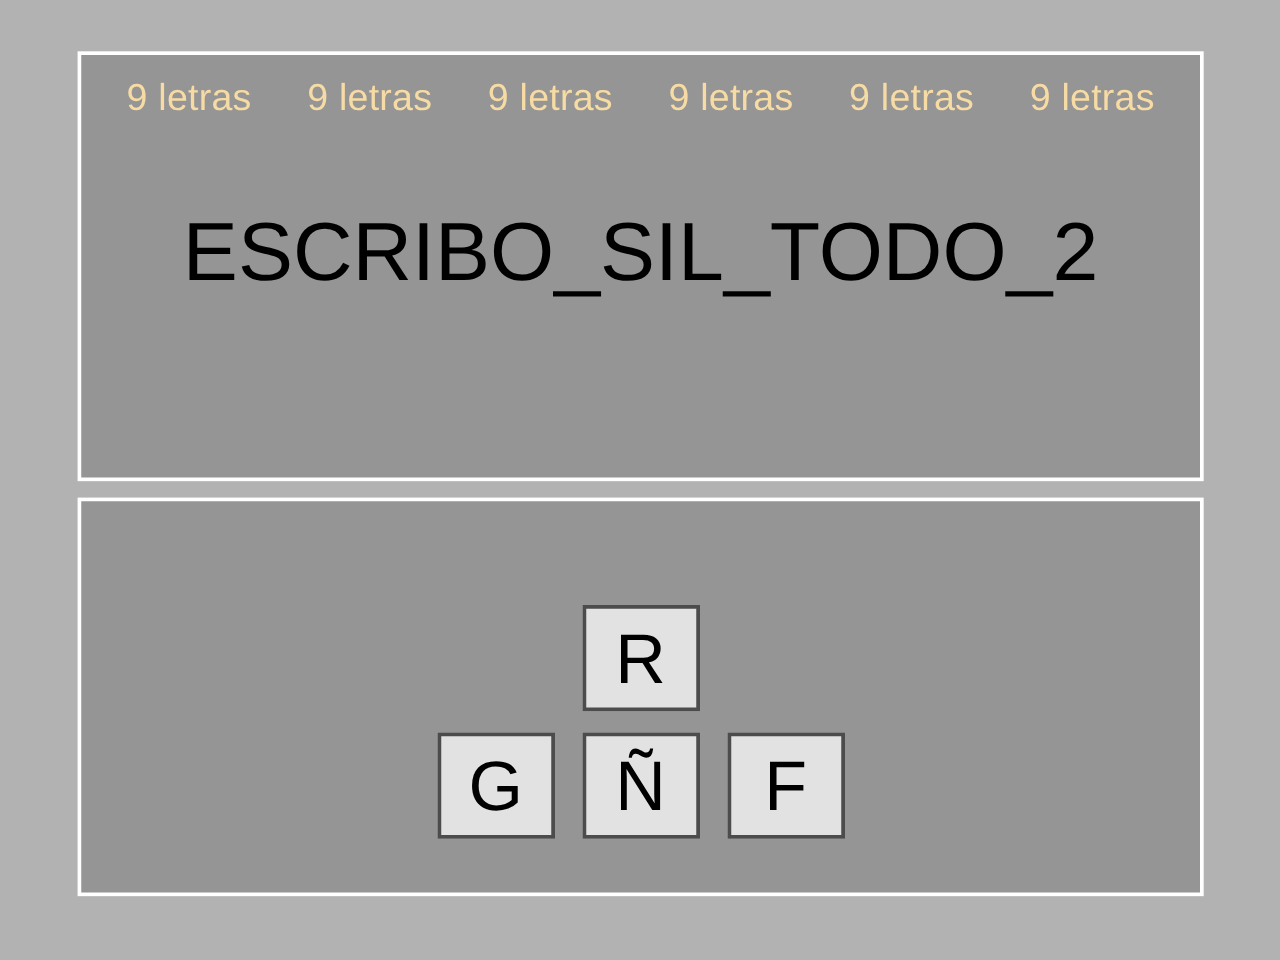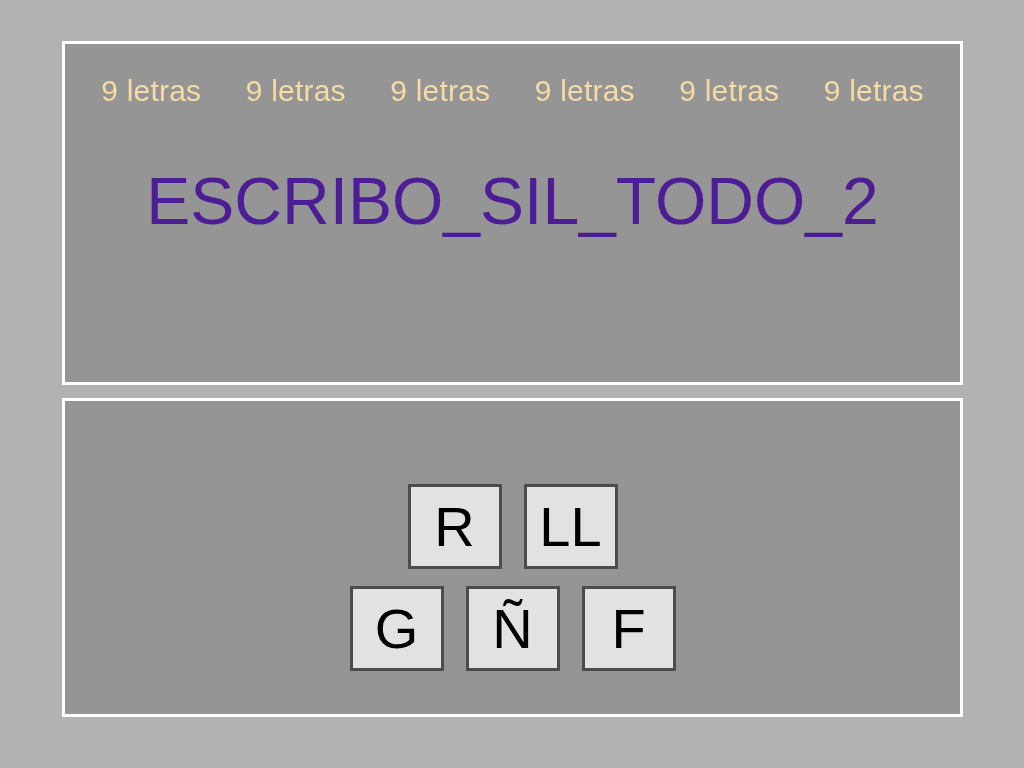--- a/index.html
+++ b/index.html
@@ -42,21 +42,21 @@
     left: 62px;
     top: 398px;
     width: 901px;
     height: 319px;
   }
 
   
   .letras-row {
     position: absolute;
     left: 0;
-    top: 32px;
+    top: 20px;
     width: 100%;
     display: flex;
     justify-content: space-around;
     align-items: center;
     box-sizing: border-box;
     padding: 0 14px;
   }
 
   .letras-label {
     color: #f6dba4;
@@ -69,21 +69,21 @@
   
   .main-title {
     position: absolute;
     left: 0;
     top: 0;
     width: 100%;
     height: 100%;
     display: flex;
     align-items: center;
     justify-content: center;
-    color: #4c1d95;
+    color: #000000;
     font-size: 66px;
     line-height: 1;
     white-space: nowrap;
     letter-spacing: 0px;
     padding-bottom: 24px;
     box-sizing: border-box;
   }
 
   
   .tiles-wrap {
@@ -150,21 +150,20 @@
     <div class="main-title">ESCRIBO_SIL_TODO_2</div>
 
   </div>
 
   <div class="panel" id="letters-panel">
 
     <div class="tiles-wrap">
 
       <div class="tile-row row-1">
         <div class="tile">R</div>
-        <div class="tile">LL</div>
       </div>
 
       <div class="tile-row row-2">
         <div class="tile">G</div>
         <div class="tile">Ñ</div>
         <div class="tile">F</div>
       </div>
 
     </div>
 

